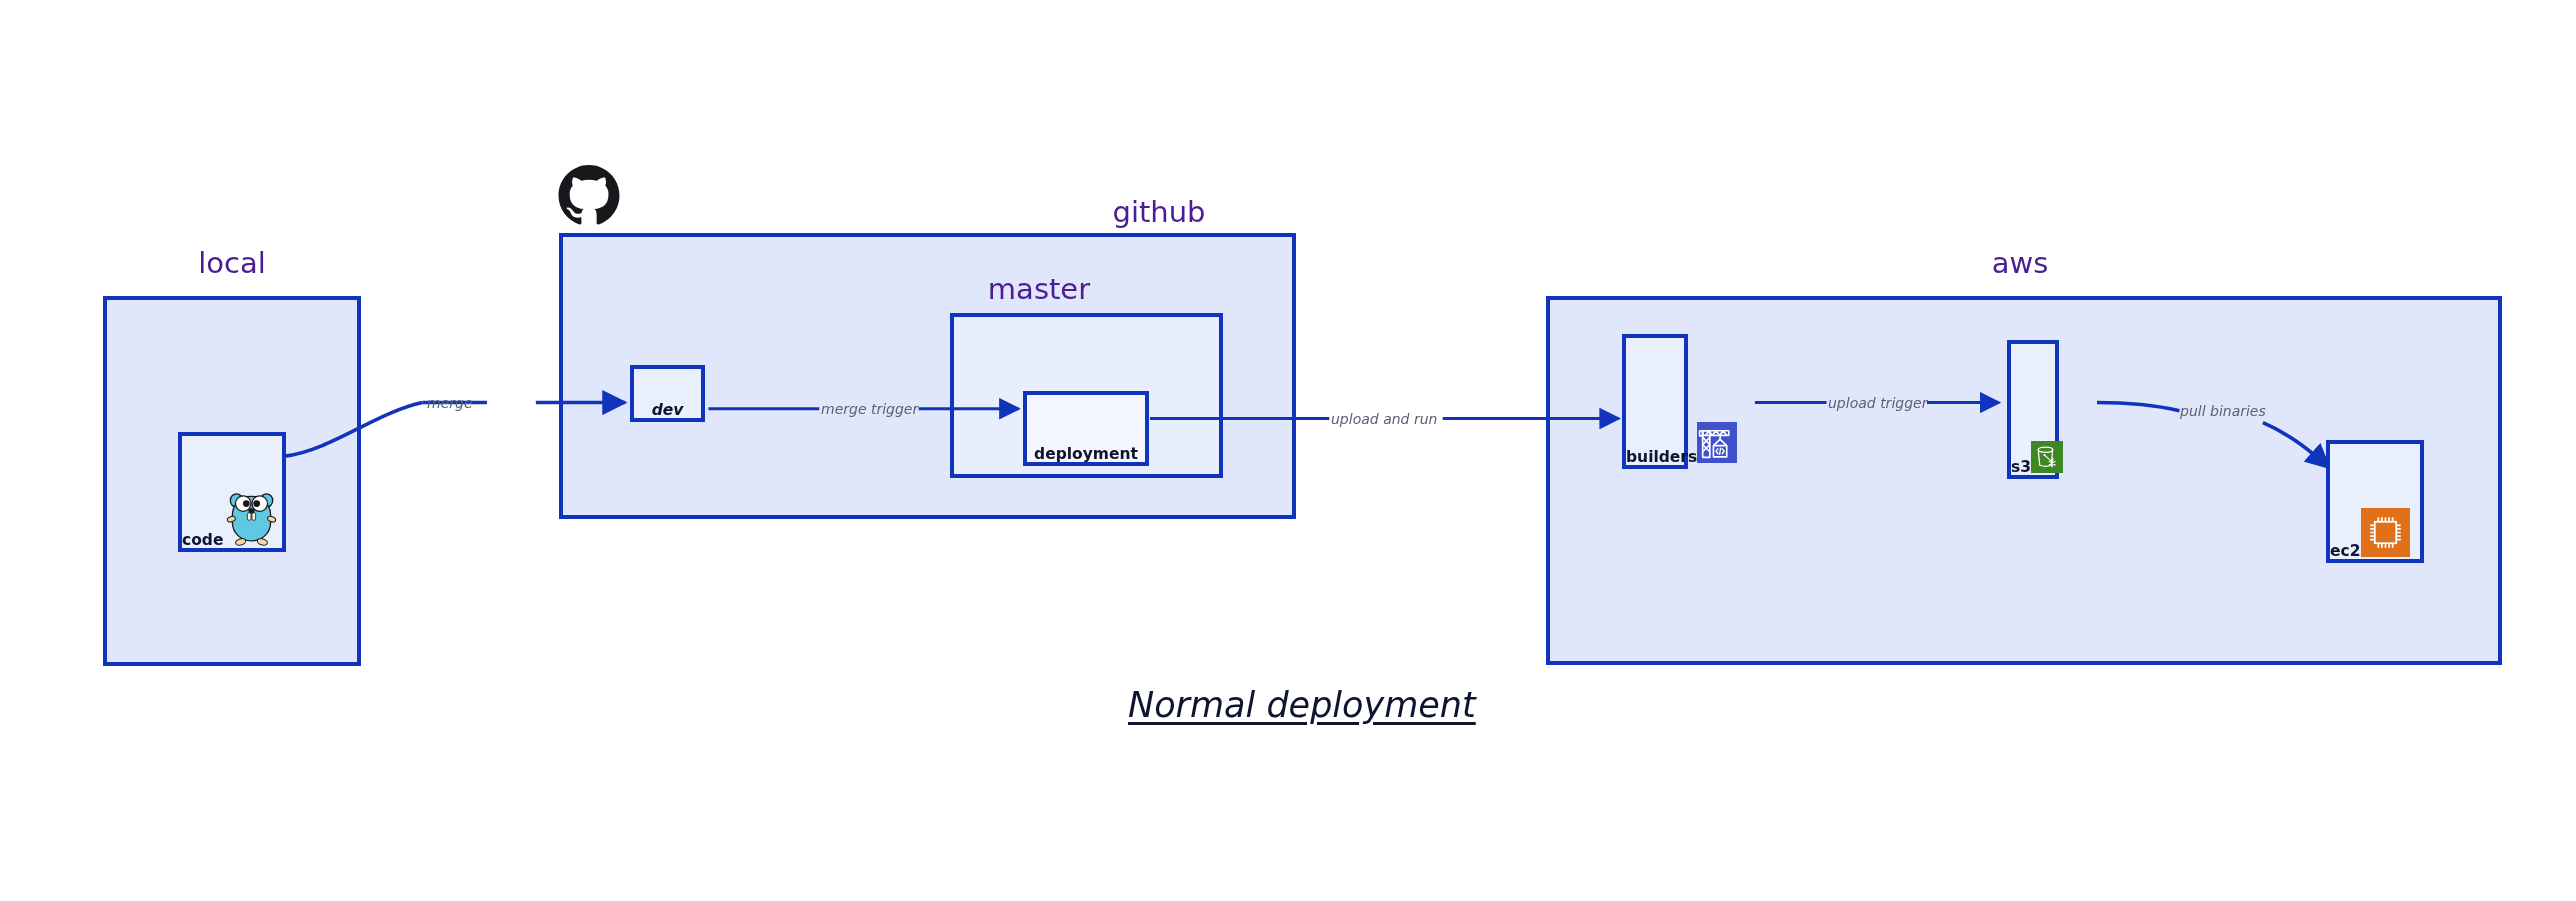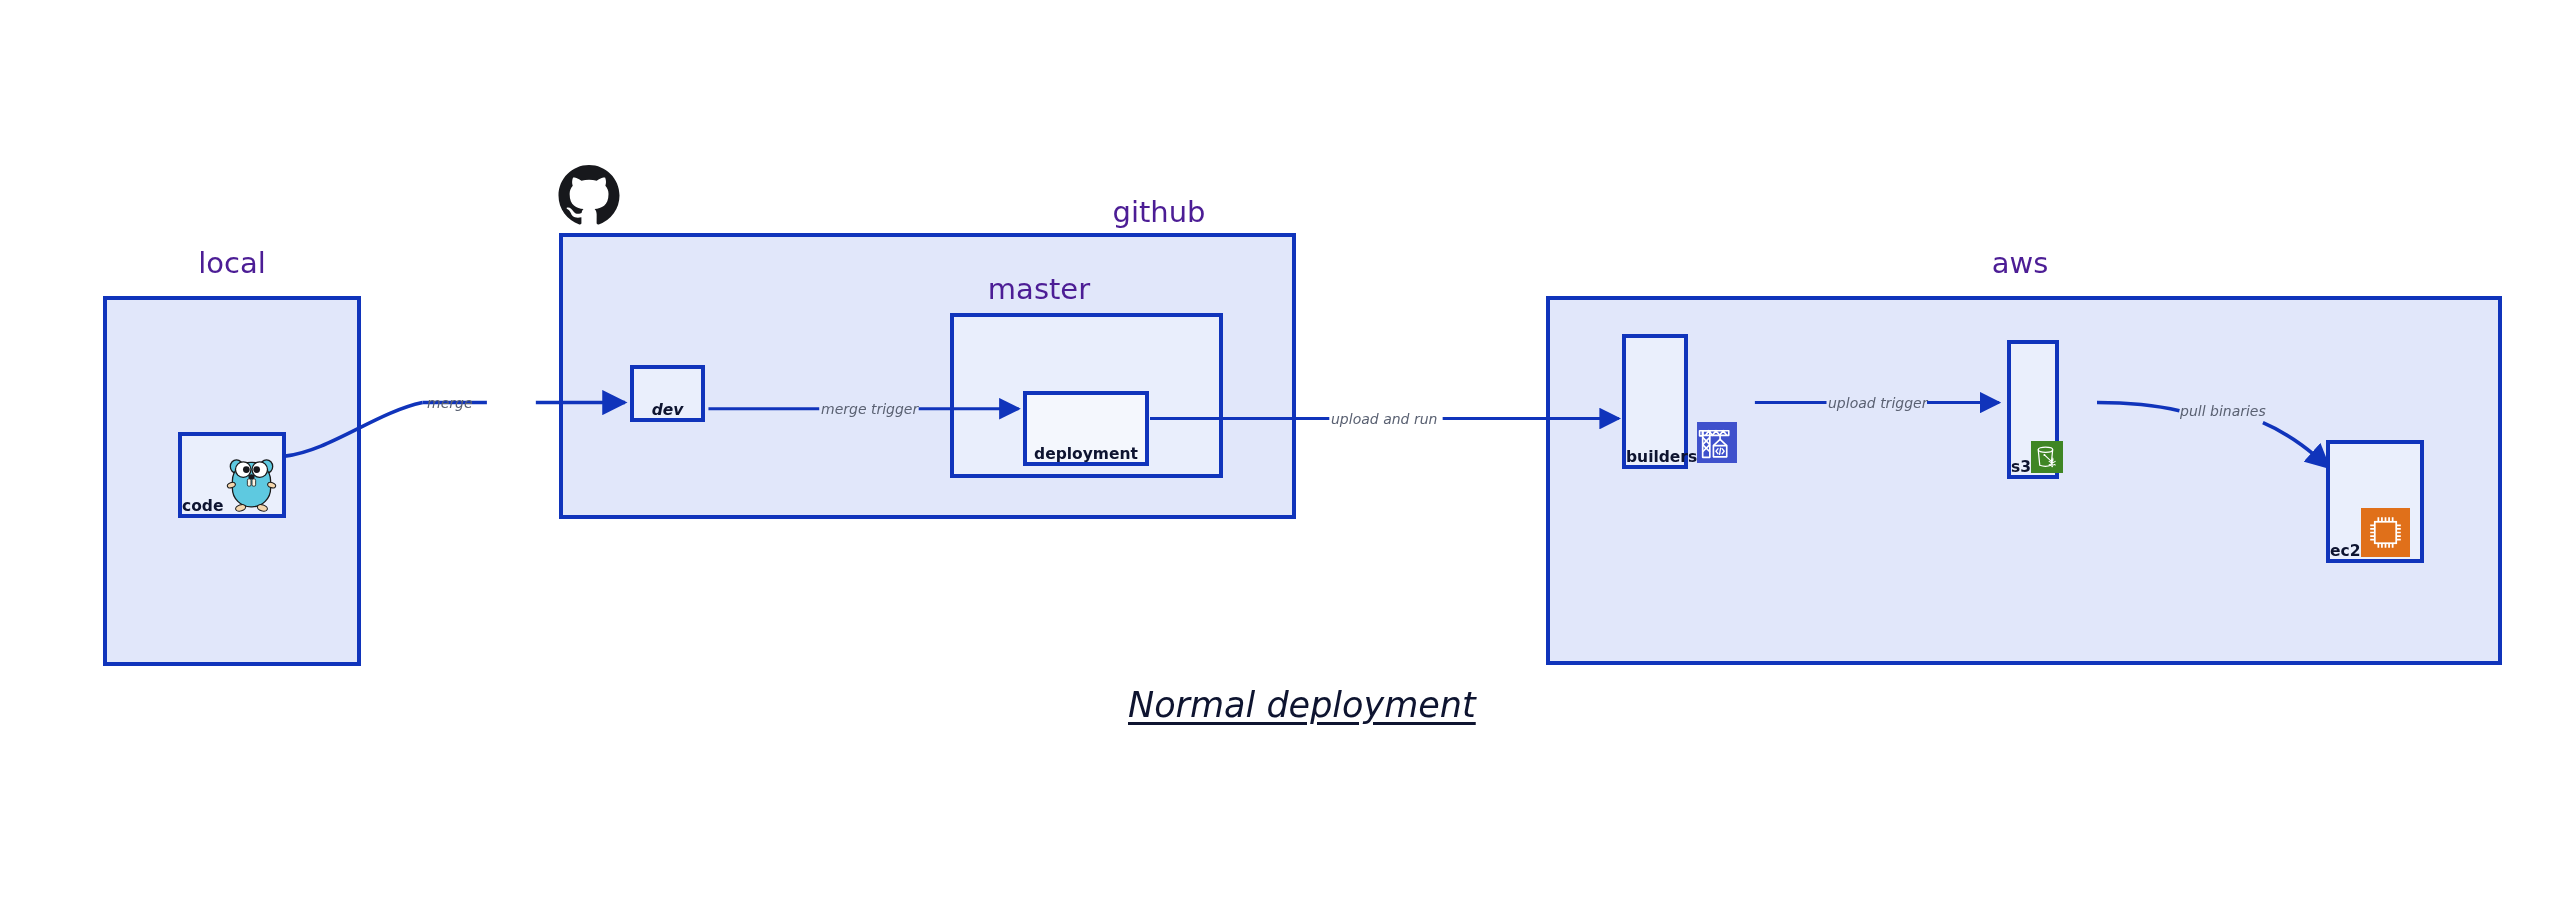--- a/index.html
+++ b/index.html
@@ -121,21 +121,21 @@
     <path d="M 3740 781 L 3880 781" fill="none" stroke="#1034bb" stroke-width="6" marker-end="url(#arrow)"></path>
 
     <path d="M 4070 781 C 4150 781 4200 790 4230 797" fill="none" stroke="#1034bb" stroke-width="7"></path>
     <path d="M 4392 820 C 4450 845 4490 880 4520 907" fill="none" stroke="#1034bb" stroke-width="7" marker-end="url(#arrow)"></path>
   </svg>
 
   <div class="cluster-label" style="left:103px; top:246px; width:258px;">local</div>
   <div class="cluster" style="left:103px; top:296px; width:258px; height:370px;">
   </div>
 
-  <div class="node" style="left:178px; top:432px; width:108px; height:86px;">
+  <div class="node" style="left:178px; top:432px; width:108px; height:120px;">
     <div class="node-label">code</div>
     <div class="node-icon">
       <svg width="57" height="61" viewBox="0 0 110 118">
 
         <ellipse cx="26" cy="30" rx="12" ry="13" fill="#5ec9e0" stroke="#1a1a1a" stroke-width="2.5"></ellipse>
         <ellipse cx="84" cy="30" rx="12" ry="13" fill="#5ec9e0" stroke="#1a1a1a" stroke-width="2.5"></ellipse>
 
         <rect x="18" y="22" width="74" height="86" rx="36" fill="#5ec9e0" stroke="#1a1a1a" stroke-width="2.5"></rect>
 
         <ellipse cx="16" cy="66" rx="8" ry="5" fill="#f4d6ad" stroke="#1a1a1a" stroke-width="2" transform="rotate(-20 16 66)"></ellipse>

